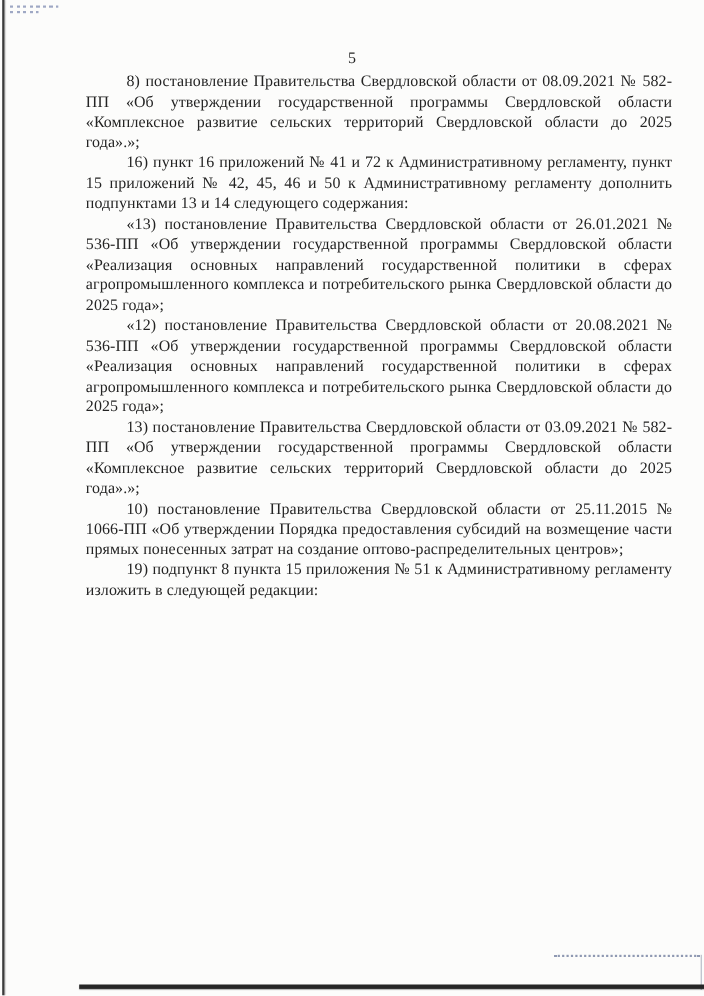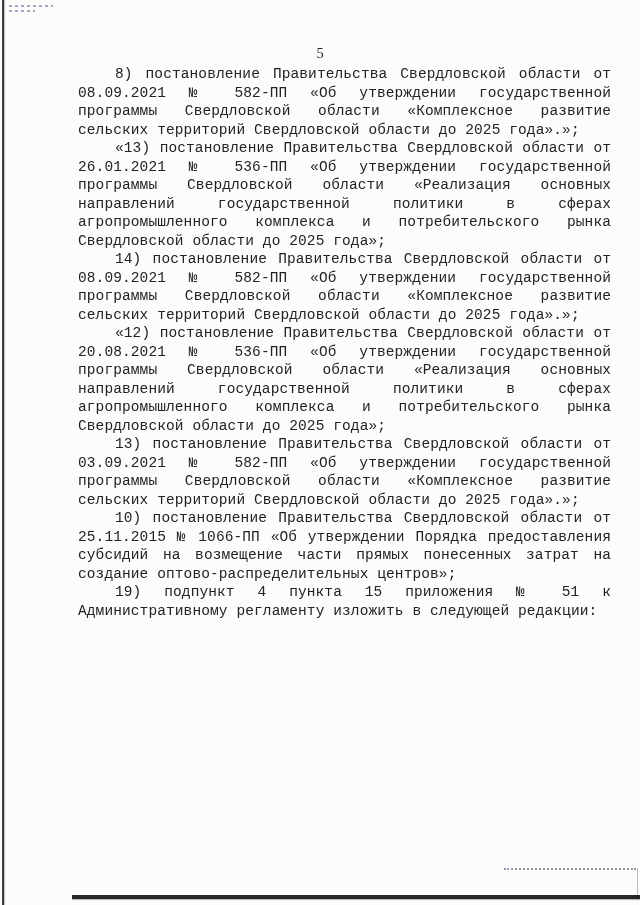--- a/index.html
+++ b/index.html
@@ -83,47 +83,46 @@
       line-height: 18px;
       color: #242424;
     }
     .content {
       padding: 3px 29px 0 78px;
       text-align: justify;
       font-size: 14.5px;
       line-height: 18.5px;
       letter-spacing: 0.1px;
       color: #232323;
-      font-family: Liberation Mono, monospace;
     }
     .para {
       margin: 0;
       text-indent: 37px;
     }
   </style>
 </head>
 <body>
 
 <div class="page">
 
   <div class="stamp">
     <div class="mark-row"></div>
     <div class="mark-row"></div>
   </div>
 
   <div class="pagenum">5</div>
 
   <div class="content">
     <p class="para">8) постановление Правительства Свердловской области от 08.09.2021 № 582-ПП «Об утверждении государственной программы Свердловской области «Комплексное развитие сельских территорий Свердловской области до 2025 года».»;</p>
+    <p class="para">16) пункт 16 приложений № 41 и 72 к Административному регламенту, пункт 15 приложений № 42, 45, 46 и 50 к Административному регламенту дополнить подпунктами 13 и 14 следующего содержания:</p>
     <p class="para">«13) постановление Правительства Свердловской области от 26.01.2021 № 536-ПП «Об утверждении государственной программы Свердловской области «Реализация основных направлений государственной политики в сферах агропромышленного комплекса и потребительского рынка Свердловской области до 2025 года»;</p>
-    <p class="para">14) постановление Правительства Свердловской области от 08.09.2021 № 582-ПП «Об утверждении государственной программы Свердловской области «Комплексное развитие сельских территорий Свердловской области до 2025 года».»;</p>
     <p class="para">«12) постановление Правительства Свердловской области от 20.08.2021 № 536-ПП «Об утверждении государственной программы Свердловской области «Реализация основных направлений государственной политики в сферах агропромышленного комплекса и потребительского рынка Свердловской области до 2025 года»;</p>
     <p class="para">13) постановление Правительства Свердловской области от 03.09.2021 № 582-ПП «Об утверждении государственной программы Свердловской области «Комплексное развитие сельских территорий Свердловской области до 2025 года».»;</p>
     <p class="para">10) постановление Правительства Свердловской области от 25.11.2015 № 1066-ПП «Об утверждении Порядка предоставления субсидий на возмещение части прямых понесенных затрат на создание оптово-распределительных центров»;</p>
-    <p class="para">19) подпункт 4 пункта 15 приложения № 51 к Административному регламенту изложить в следующей редакции:</p>
+    <p class="para">19) подпункт 8 пункта 15 приложения № 51 к Административному регламенту изложить в следующей редакции:</p>
   </div>
 
   <div class="dotted"></div>
   <div class="edge-right-frag"></div>
   <div class="edge-left"></div>
   <div class="edge-bottom"></div>
 
 </div>
 
 </body></html>

